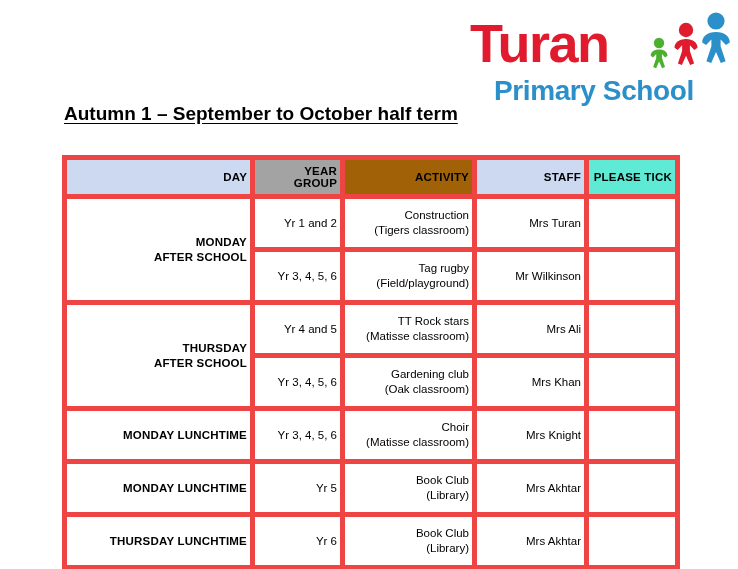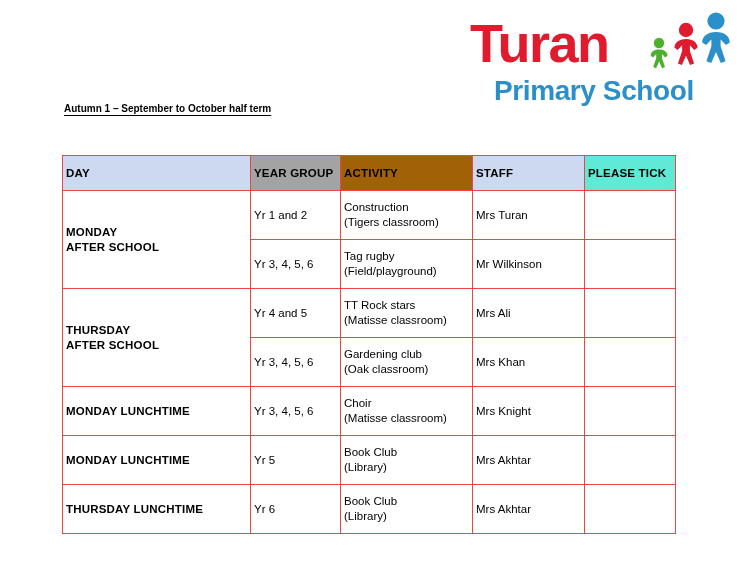--- a/index.html
+++ b/index.html
@@ -52,43 +52,43 @@
     top: 2px;
     width: 84px;
     height: 62px;
   }
 
   
   #doc-title {
     position: absolute;
     left: 64px;
     top: 103px;
-    font-size: 10px;
+    font-size: 19px;
     font-weight: bold;
     text-decoration: underline;
     text-underline-offset: 3px;
     white-space: nowrap;
   }
 
   
   #schedule-wrap {
     position: absolute;
     left: 62px;
     top: 155px;
     width: 613px;
   }
   table#schedule {
     border-collapse: collapse;
     width: 613px;
     table-layout: fixed;
   }
   table#schedule th,
   table#schedule td {
-    border: 1px solid #ef4444;
-    text-align: left;
+    border: 5px solid #ef4444;
+    text-align: right;
     vertical-align: middle;
     padding: 0 3px;
   }
   table#schedule th {
     background: #CCD9F0;
     font-size: 11.5px;
     font-weight: bold;
     height: 34px;
     letter-spacing: 0.2px;
   }

